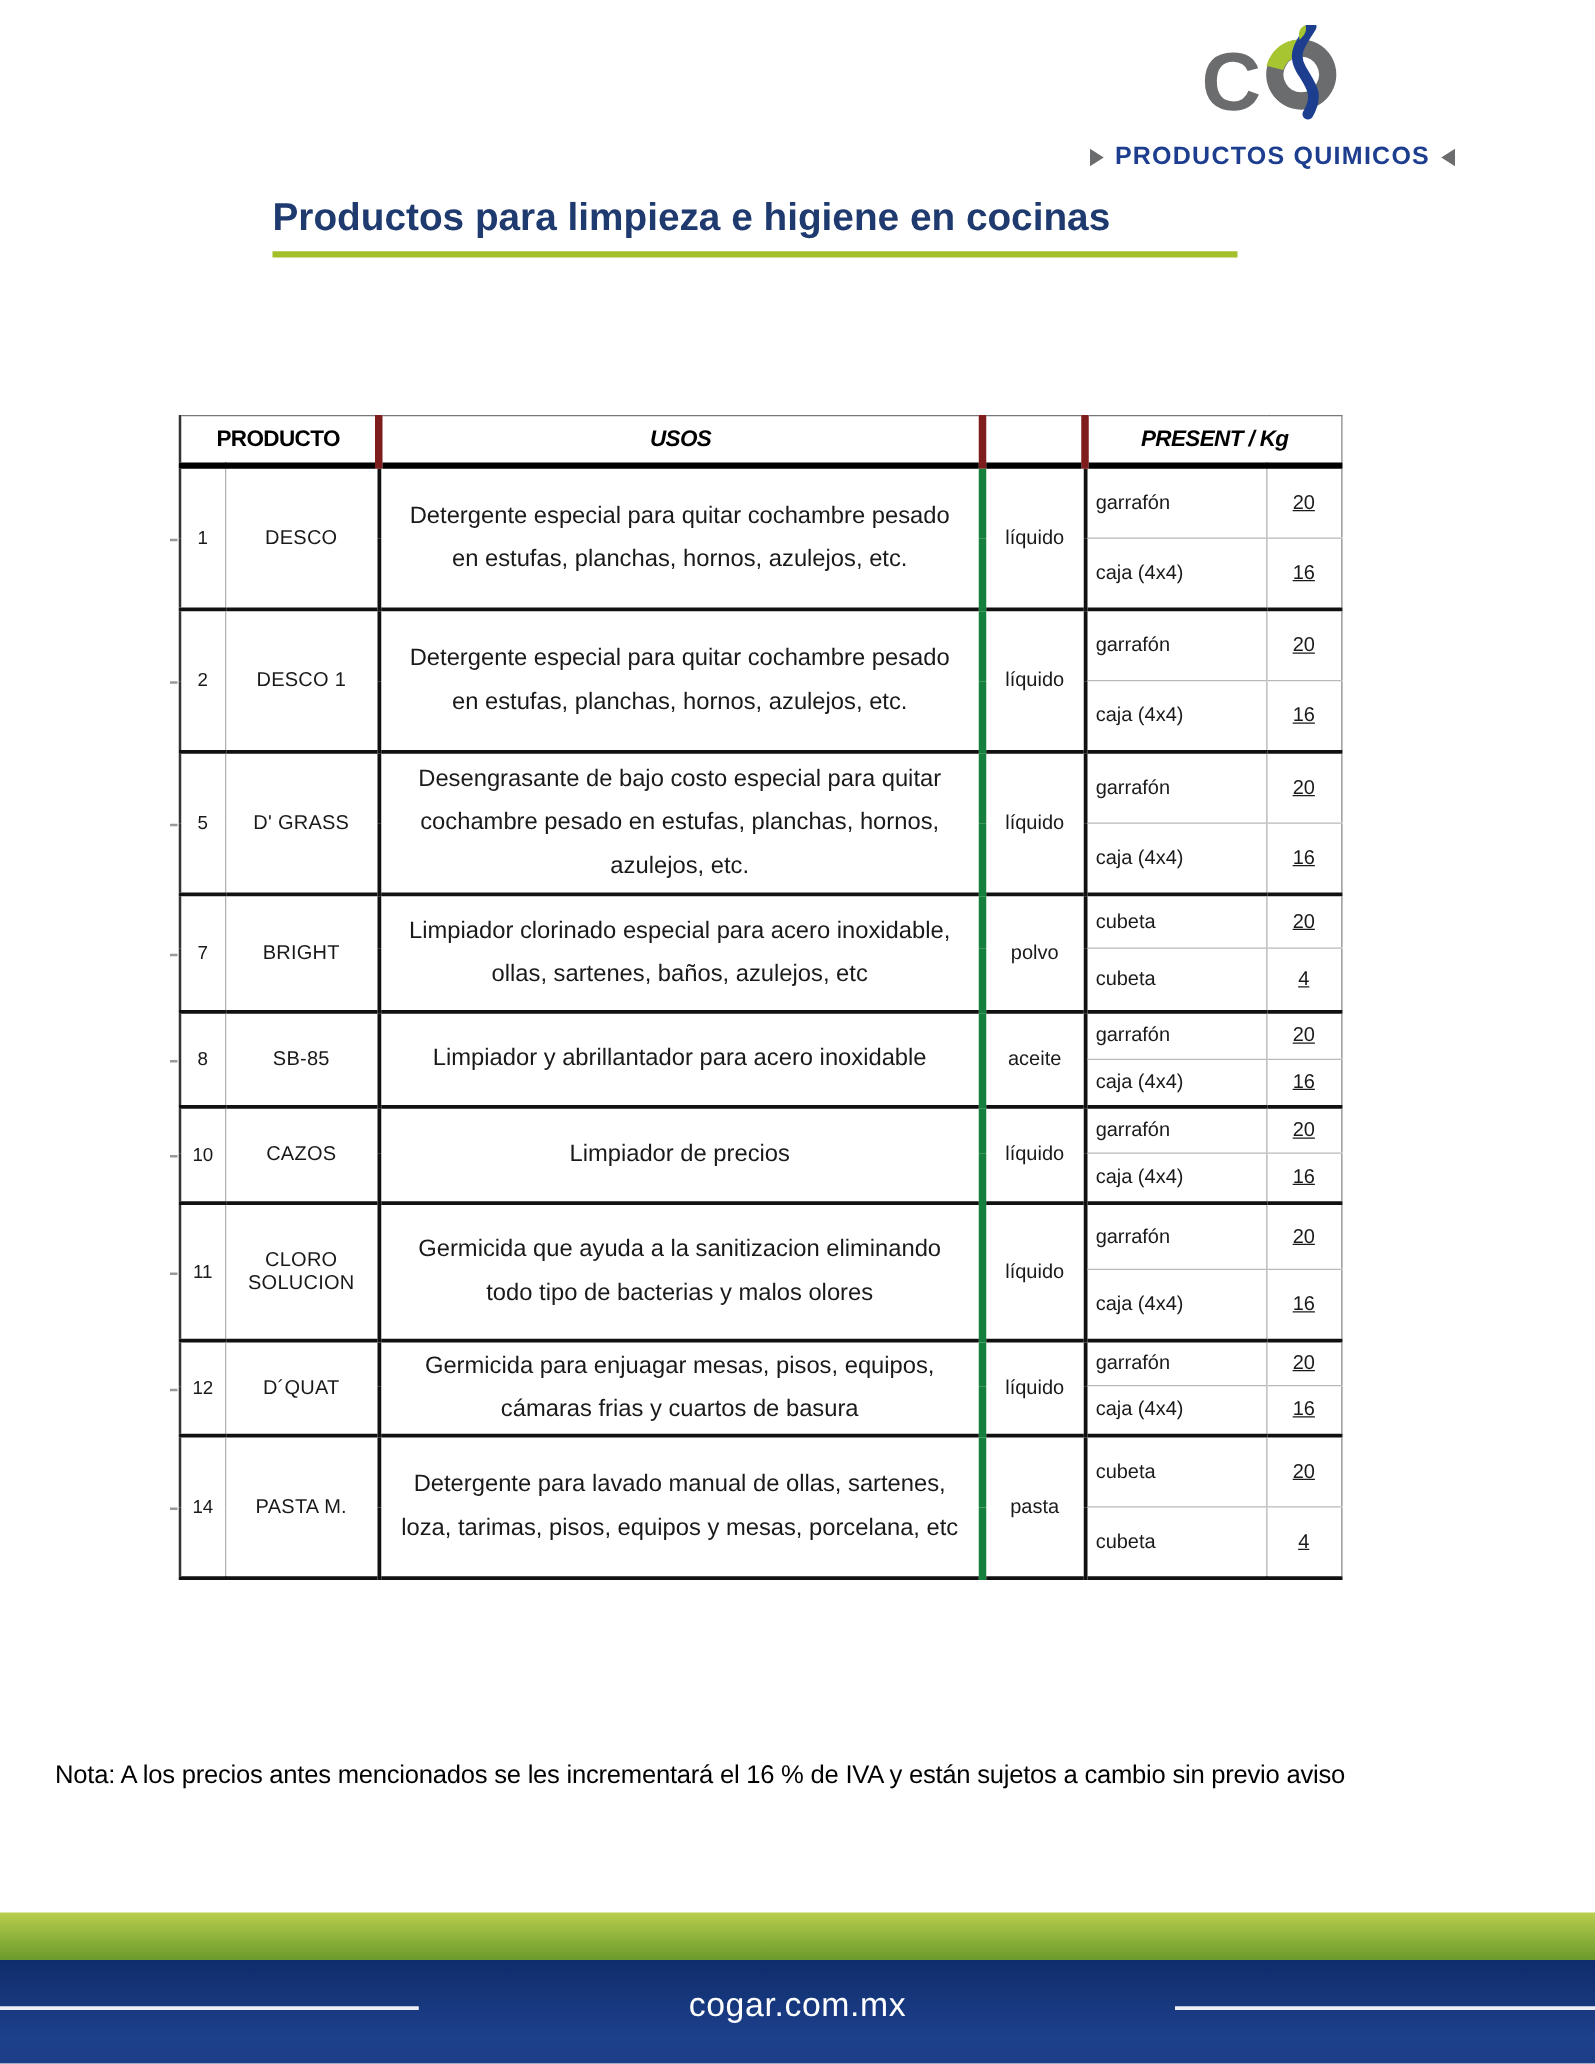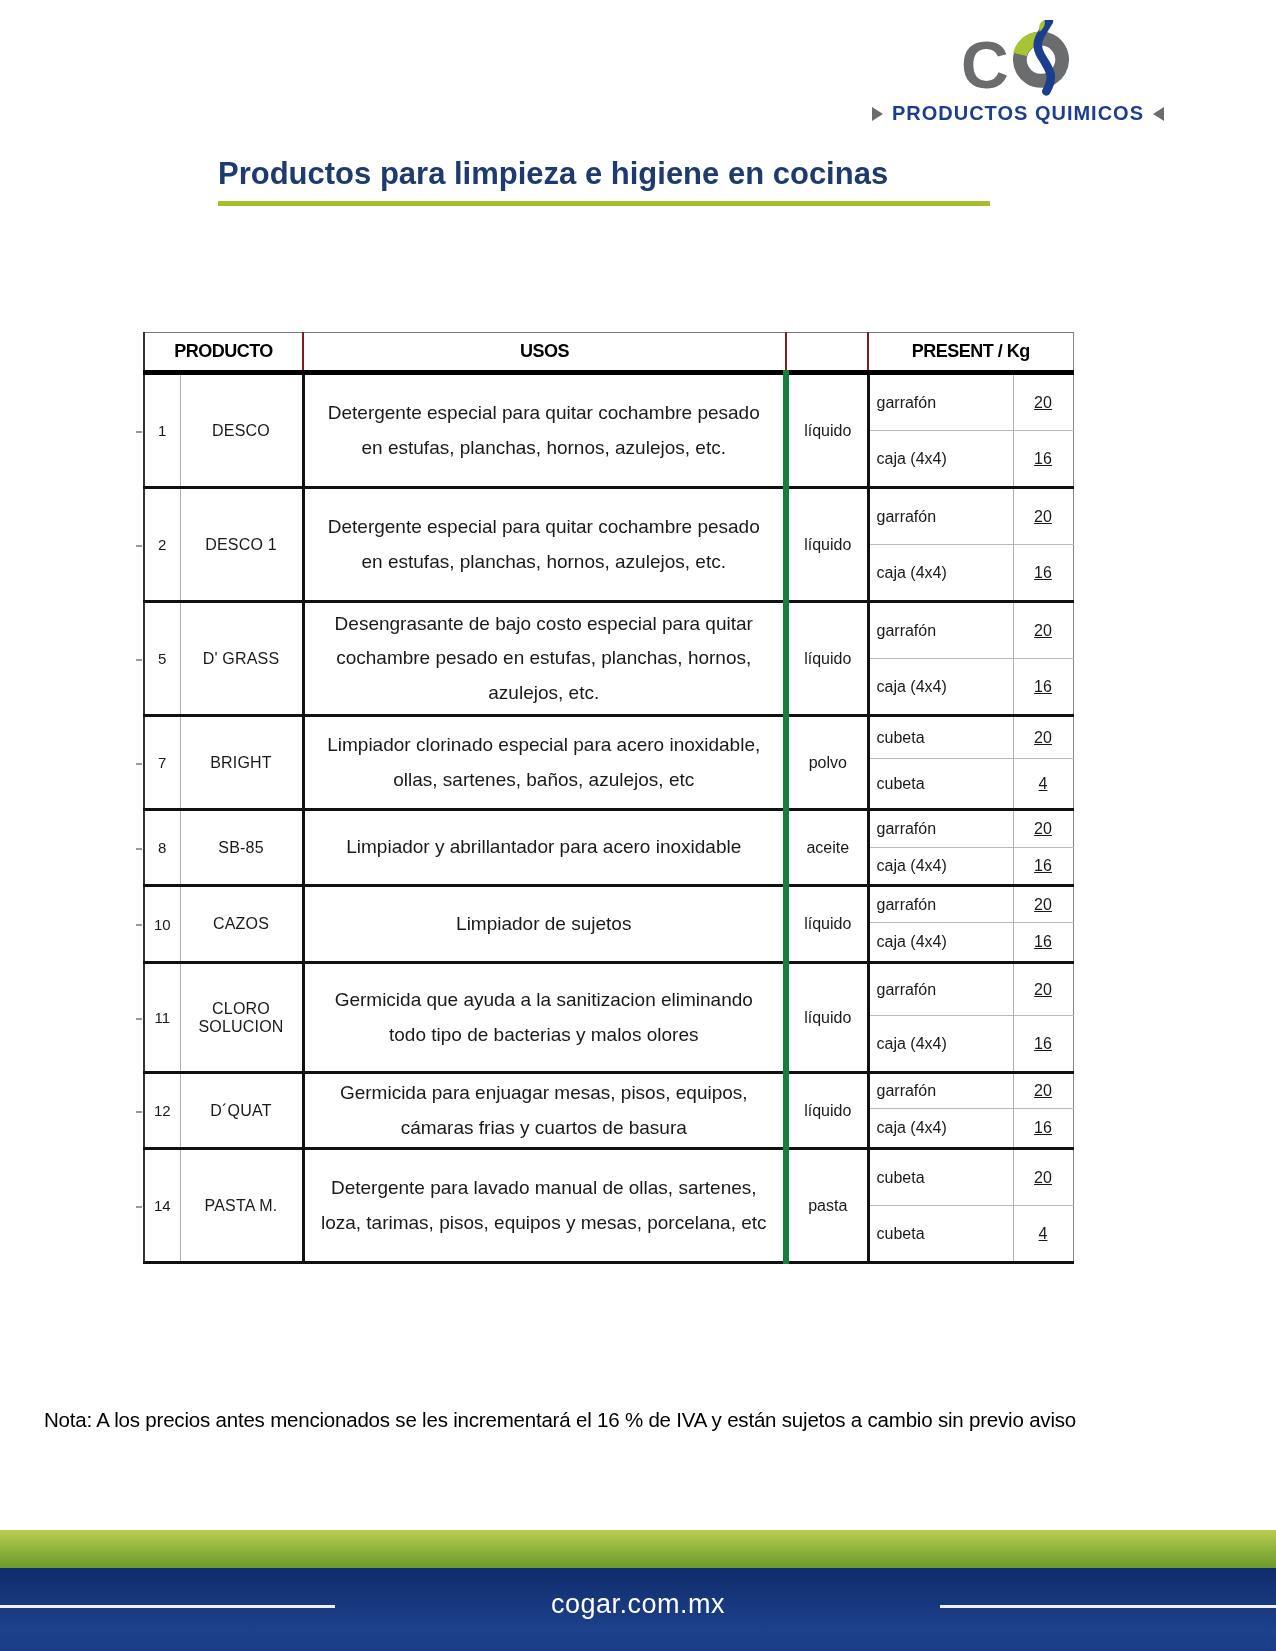--- a/index.html
+++ b/index.html
@@ -11,42 +11,42 @@
   *{box-sizing:border-box;margin:0;padding:0;}
   html,body{background:#ffffff;}
   body{font-family:"Liberation Sans", sans-serif;}
   .page{position:relative;width:1276px;height:1651px;background:#fff;overflow:hidden;}
 
   
   .logo{position:absolute;top:20px;right:112px;display:flex;flex-direction:column;align-items:center;}
   .logo-word{display:flex;align-items:flex-end;font-weight:800;font-size:66px;line-height:1;
              color:var(--logo-gray);letter-spacing:-2px;}
   .logo-o{position:relative;width:66px;height:78px;margin:0 1px;}
-  .logo-tagline{display:flex;align-items:center;gap:9px;margin-top:4px;}
+  .logo-tagline{display:flex;align-items:center;gap:9px;margin-top:16px;}
   .logo-tagline span{color:var(--logo-blue);font-weight:700;font-size:20px;letter-spacing:1px;}
   .tri{width:0;height:0;}
   .tri-right{border-left:11px solid #6b6c6e;border-top:7px solid transparent;border-bottom:7px solid transparent;}
   .tri-left{border-right:11px solid #6b6c6e;border-top:7px solid transparent;border-bottom:7px solid transparent;}
 
   
   .title-block{position:absolute;top:156px;left:218px;width:772px;}
   .title{font-size:31px;font-weight:700;color:var(--title-blue);letter-spacing:0px;}
   .title-underline{margin-top:9px;width:772px;height:5px;background:var(--accent-green);}
 
   
   .table-wrap{position:absolute;top:332px;left:143px;}
   table.products{border-collapse:collapse;table-layout:fixed;width:929px;
                  border-left:2px solid #333;border-right:1px solid #888;
                  border-top:1px solid #777;border-bottom:3px solid #111;
                  color:#1a1a1a;}
   col.c-num{width:36px;} col.c-name{width:123px;} col.c-usos{width:483px;}
   col.c-tipo{width:82px;} col.c-env{width:145px;} col.c-kg{width:60px;}
   thead th{height:40px;font-size:18px;font-weight:700;color:#000;text-align:center;
            border-bottom:5px solid #000;letter-spacing:-0.5px;vertical-align:middle;}
-  thead th + th{border-left:2px solid #7f1d1d;}
+  thead th + th{border-left:6px solid #7f1d1d;font-style:italic;}
   td{vertical-align:middle;font-size:16px;}
   tr.group-first > td{border-top:3px solid #111;}
   .cell-num{position:relative;text-align:center;font-size:15px;}
   .cell-num::before{content:"";position:absolute;left:-9px;top:50%;width:6px;height:2px;background:#9a9a9a;}
   .cell-name{text-align:center;border-left:1px solid #b0b0b0;font-size:16px;letter-spacing:0.2px;padding:0 4px;}
   .cell-usos{border-left:3px solid #111;text-align:center;font-size:19px;line-height:1.8;padding:2px 14px;}
   .cell-tipo{border-left:6px solid #15803d;text-align:center;}
   .cell-envase{border-left:3px solid #111;text-align:left;padding-left:7px;}
   .cell-kg{border-left:1px solid #b0b0b0;text-align:center;text-decoration:underline;}
   tr.sub-row > td{border-top:1px solid #b9b9b9;}
@@ -174,21 +174,21 @@
             <td class="cell-envase">garrafón</td>
             <td class="cell-kg">20</td>
           </tr>
           <tr class="sub-row" style="height: 38px;">
             <td class="cell-envase">caja (4x4)</td>
             <td class="cell-kg">16</td>
           </tr>
           <tr class="group-first" style="height: 37px;">
             <td class="cell-num" rowspan="2">10</td>
             <td class="cell-name" rowspan="2">CAZOS</td>
-            <td class="cell-usos" rowspan="2">Limpiador de sujetos</td>
+            <td class="cell-usos" rowspan="2">Limpiador de precios</td>
             <td class="cell-tipo" rowspan="2">líquido</td>
             <td class="cell-envase">garrafón</td>
             <td class="cell-kg">20</td>
           </tr>
           <tr class="sub-row" style="height: 40px;">
             <td class="cell-envase">caja (4x4)</td>
             <td class="cell-kg">16</td>
           </tr>
           <tr class="group-first" style="height: 53px;">
             <td class="cell-num" rowspan="2">11</td>

